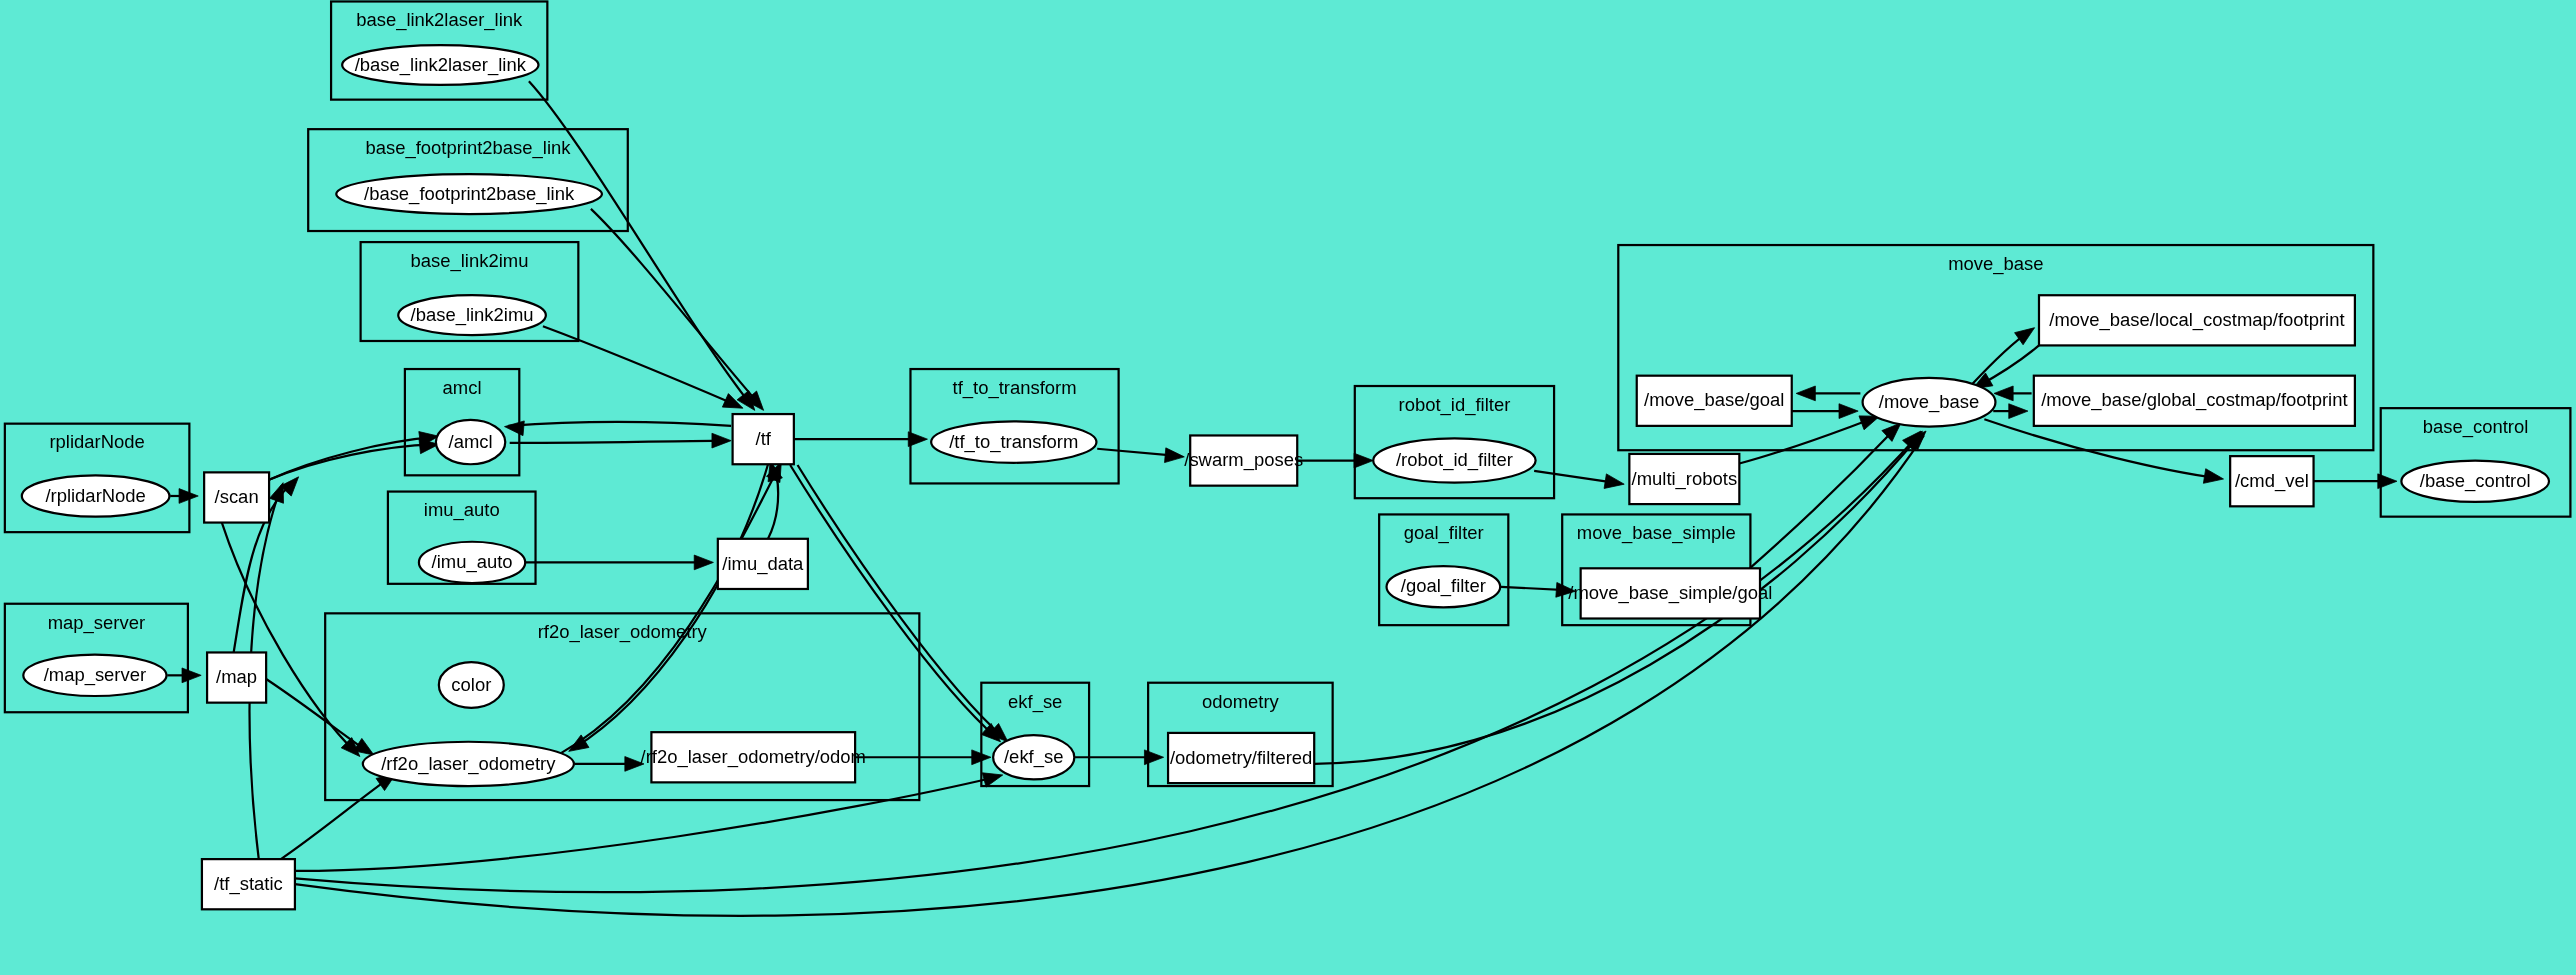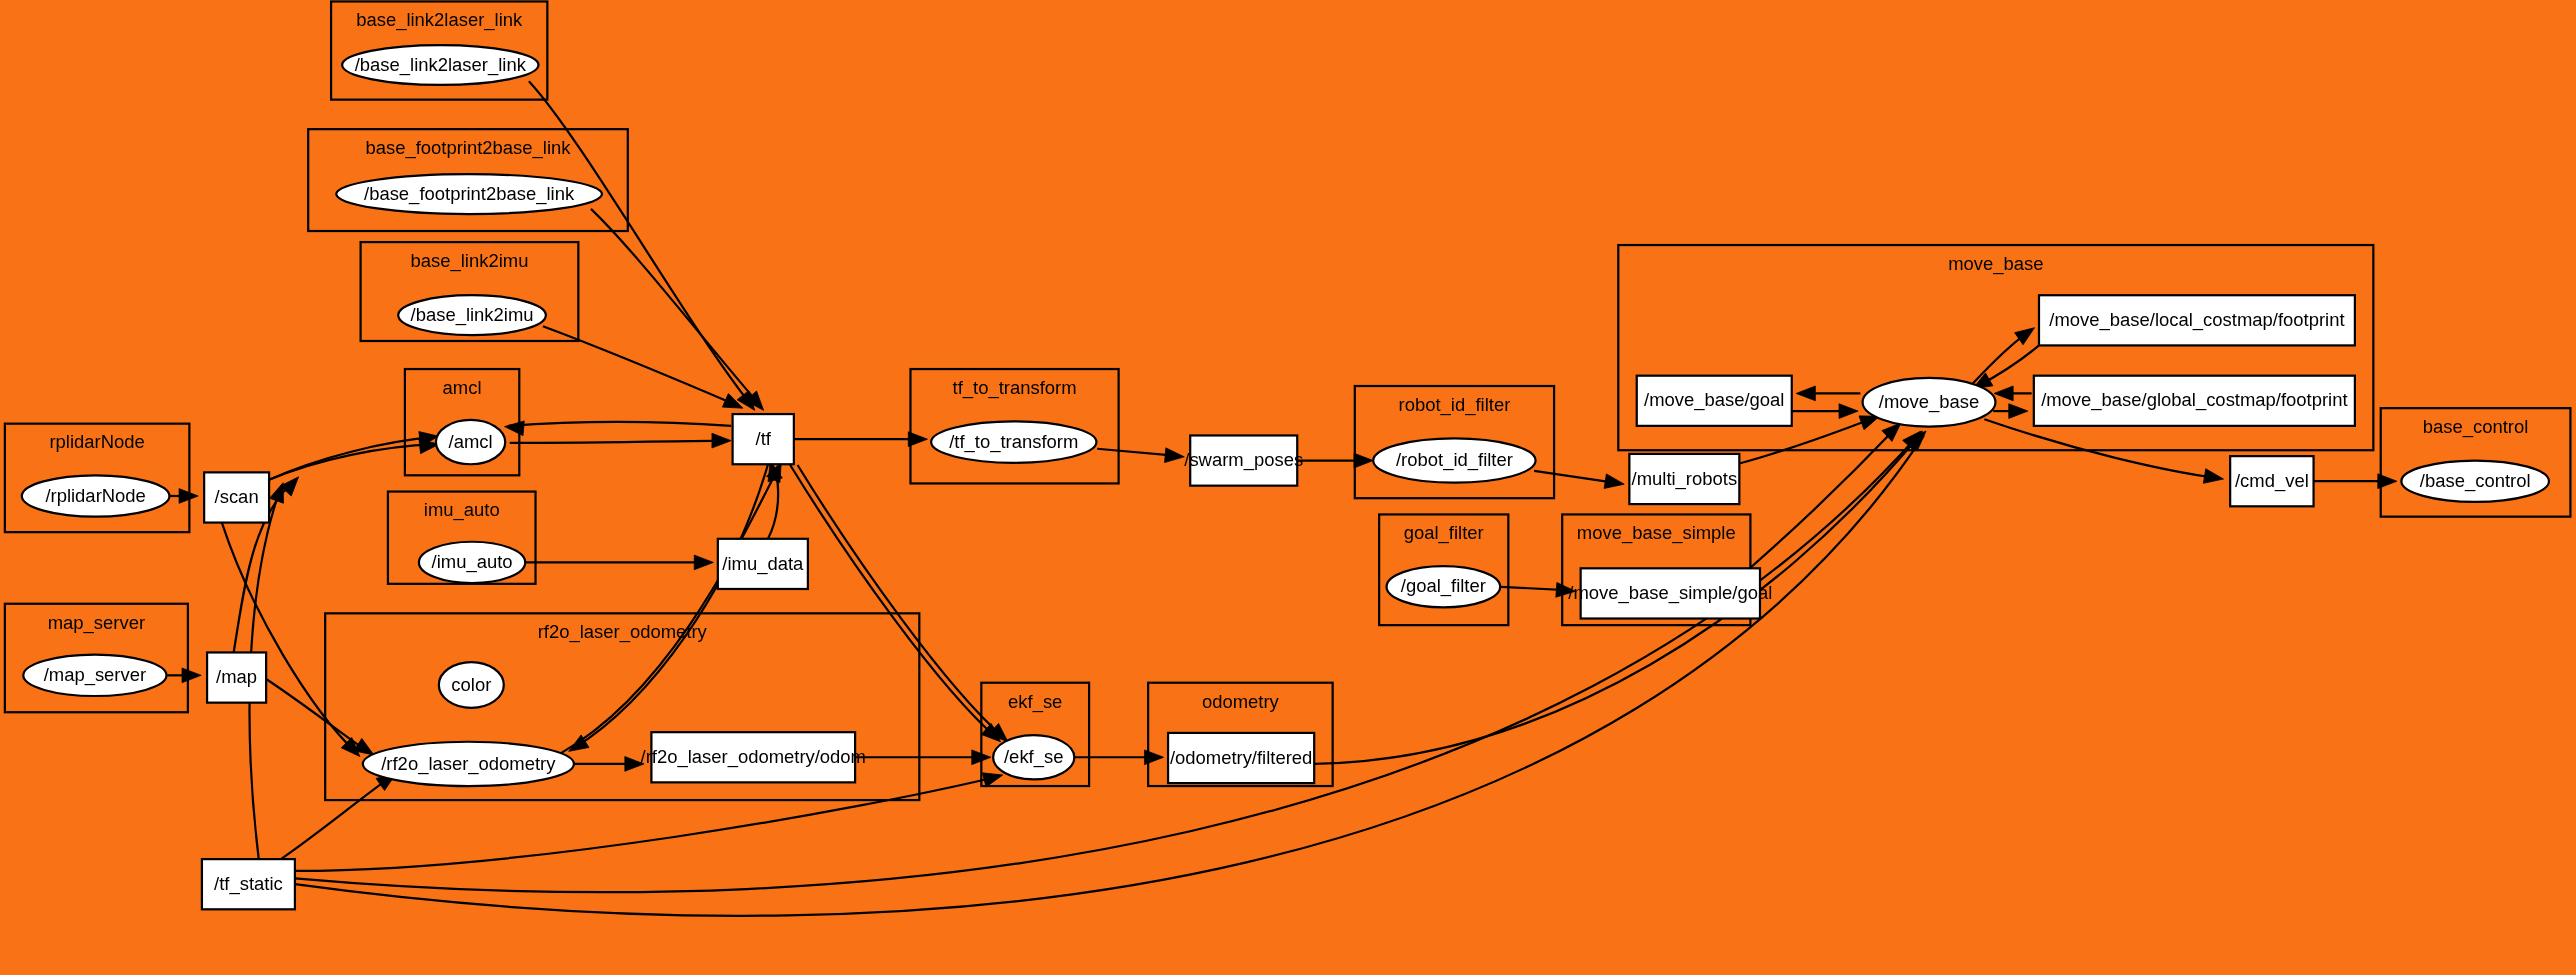--- a/index.html
+++ b/index.html
@@ -8,21 +8,21 @@
     padding: 0;
     background: #ffffff;
   }
   body {
     font-family: "Liberation Sans", sans-serif;
   }
   #canvas {
     position: relative;
     width: 2576px;
     height: 975px;
-    background: #f97316;
+    background: #5eead4;
     overflow: hidden;
   }
   #graph-svg {
     position: absolute;
     left: 0;
     top: 0;
     width: 2576px;
     height: 975px;
   }
   .cluster-rect {

